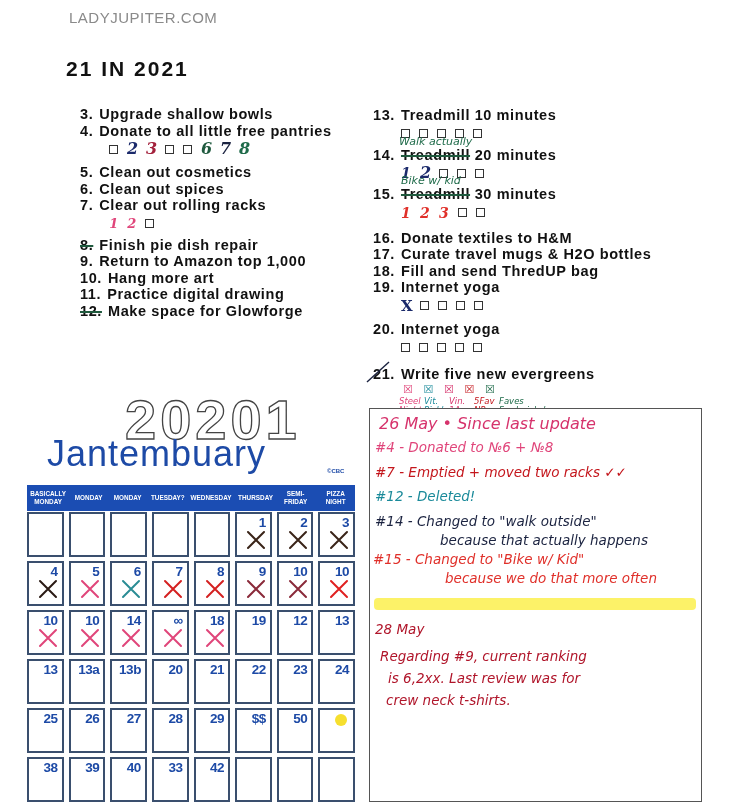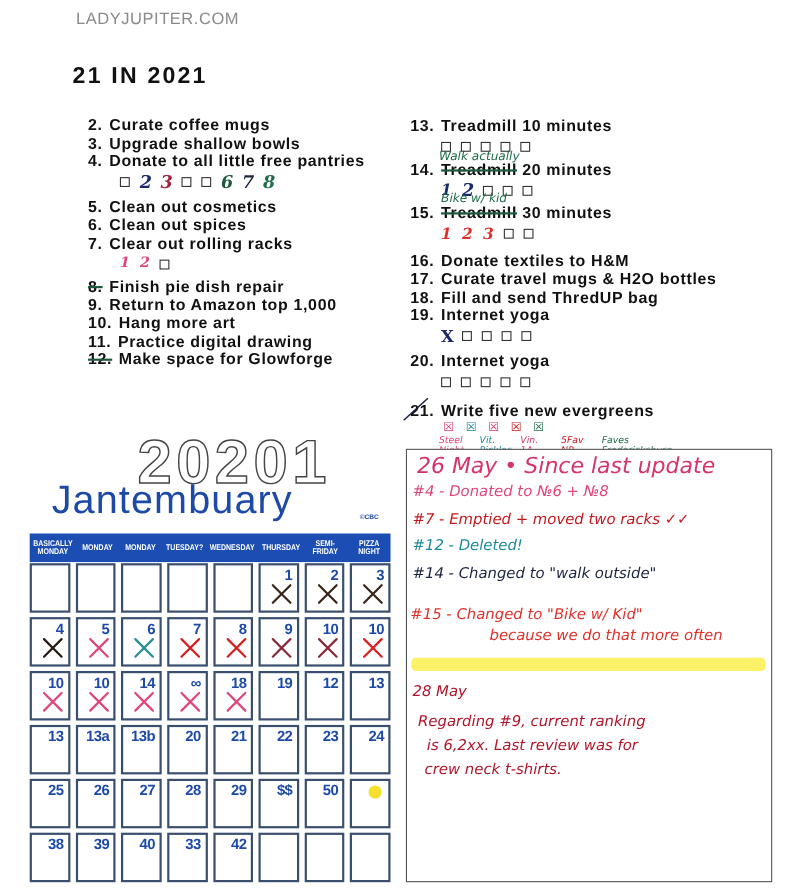--- a/index.html
+++ b/index.html
@@ -15,21 +15,21 @@
   .item { white-space: nowrap; position: relative; }
   .num { display: inline-block; margin-right: 6px; }
   .num.struck { text-decoration: line-through; text-decoration-color: #1f5a3e; text-decoration-thickness: 2px; }
   .word-struck { text-decoration: line-through; text-decoration-color: #1f5a3e; text-decoration-thickness: 2px; }
 
   .boxes { display: flex; gap: 9px; align-items: center; height: 18px; margin: 1px 0 6px 28px; }
   .box { width: 9px; height: 9px; border: 1.2px solid #333; display: inline-block; }
   .hand { font-family: "DejaVu Serif", serif; font-style: italic; font-weight: bold; font-size: 16px; line-height: 16px; display: inline-block; width: 10px; text-align: center; }
   .annot { position: absolute; font-family: "DejaVu Sans", sans-serif; font-style: italic; font-weight: normal; font-size: 11px; color: #1f6b4a; letter-spacing: 0; }
 
-  .eg-labels { display: flex; gap: 15px; margin-left: 0; font-family: "DejaVu Sans", sans-serif; font-style: italic; font-weight: normal; font-size: 8.5px; line-height: 9px; letter-spacing: 0; }
+  .eg-labels { display: flex; gap: 3px; margin-left: 0; font-family: "DejaVu Sans", sans-serif; font-style: italic; font-weight: normal; font-size: 8.5px; line-height: 9px; letter-spacing: 0; }
   .eg-labels span { width: 22px; }
   .checkmark-21 { position: absolute; left: -8px; top: -6px; width: 26px; height: 24px; }
 
   
   .cal-year { position: absolute; left: 125px; top: 398px; font-family: "Liberation Sans", sans-serif; font-weight: bold; font-size: 56px; letter-spacing: 4px; color: #fff; -webkit-text-stroke: 1.3px #444; line-height: 44px; }
   .cal-month { position: absolute; left: 47px; top: 434px; font-family: "Liberation Sans", sans-serif; font-weight: normal; font-size: 36px; letter-spacing: 1px; color: #1d4aa6; line-height: 40px; }
   .cal-brand { position: absolute; left: 327px; top: 468px; font-size: 6px; font-weight: bold; color: #1d4aa6; }
   .cal-head { position: absolute; left: 27px; top: 485px; width: 328px; height: 26px; background: #1b4db3; display: flex; align-items: center; }
   .cal-head div { flex: 1; color: #fff; font-family: "Liberation Sans", sans-serif; font-weight: bold; font-size: 7.5px; line-height: 8px; text-align: center; transform: scaleX(0.85); }
   .cal-grid { position: absolute; left: 27px; top: 512px; width: 328px; display: grid; grid-template-columns: repeat(8, 1fr); grid-auto-rows: 45px; gap: 4px 5px; }
@@ -43,21 +43,20 @@
   .note { position: absolute; font-family: "DejaVu Sans", sans-serif; font-style: italic; font-size: 13.5px; line-height: 15px; white-space: nowrap; }
   .hl { position: absolute; left: 4px; top: 189px; width: 322px; height: 12px; background: #fbf04e; opacity: 0.85; border-radius: 4px; }
 </style>
 </head>
 <body>
 
 <div class="site">LADYJUPITER.COM</div>
 <div class="title">21 IN 2021</div>
 
 <div class="list list-left">
-  <div class="item"><span class="num">2.</span><span>Curate coffee mugs</span></div>
   <div class="item"><span class="num">3.</span><span>Upgrade shallow bowls</span></div>
   <div class="item"><span class="num">4.</span><span>Donate to all little free pantries</span></div>
   <div class="boxes" style="margin-left:29px; gap:9px;">
     <span class="box"></span>
     <span class="hand" style="color:#1b2a6b">2</span>
     <span class="hand" style="color:#a3213c">3</span>
     <span class="box"></span>
     <span class="box"></span>
     <span class="hand" style="color:#1f5a3e">6</span>
     <span class="hand" style="color:#1b2340">7</span>
@@ -369,24 +368,25 @@
     <div class="cell">
       <span class="d"></span>
     </div>
     <div class="cell">
       <span class="d"></span>
     </div>
   </div>
 
 <div class="notes">
   <div class="hl"></div>
-  <div class="note" style="left: 9px; top: 7px; font-size: 20px; color: rgb(214, 51, 108);">26 May • Since last update</div>
+  <div class="note" style="left: 9px; top: 7px; font-size: 16px; color: rgb(214, 51, 108);">26 May • Since last update</div>
   <div class="note" style="left: 5px; top: 31px; color: rgb(224, 69, 122);">#4 - Donated to №6 + №8</div>
   <div class="note" style="left: 5px; top: 56px; color: rgb(196, 22, 28);">#7 - Emptied + moved two racks ✓✓</div>
   <div class="note" style="left: 5px; top: 80px; color: rgb(26, 138, 154);">#12 - Deleted!</div>
   <div class="note" style="left: 5px; top: 105px; color: rgb(27, 35, 64);">#14 - Changed to "walk outside"</div>
+  <div class="note" style="left: 70px; top: 124px; color: rgb(27, 35, 64);">because that actually happens</div>
   <div class="note" style="left: 3px; top: 143px; color: rgb(224, 48, 42);">#15 - Changed to "Bike w/ Kid"</div>
   <div class="note" style="left: 75px; top: 162px; color: rgb(224, 48, 42);">because we do that more often</div>
   <div class="note" style="left: 5px; top: 213px; color: rgb(176, 21, 42);">28 May</div>
   <div class="note" style="left: 10px; top: 240px; color: rgb(176, 21, 42); font-style: italic;">Regarding #9, current ranking</div>
   <div class="note" style="left: 18px; top: 262px; color: rgb(176, 21, 42);">is 6,2xx. Last review was for</div>
   <div class="note" style="left: 16px; top: 284px; color: rgb(176, 21, 42);">crew neck t-shirts.</div>
 </div>
 
 </body></html>

